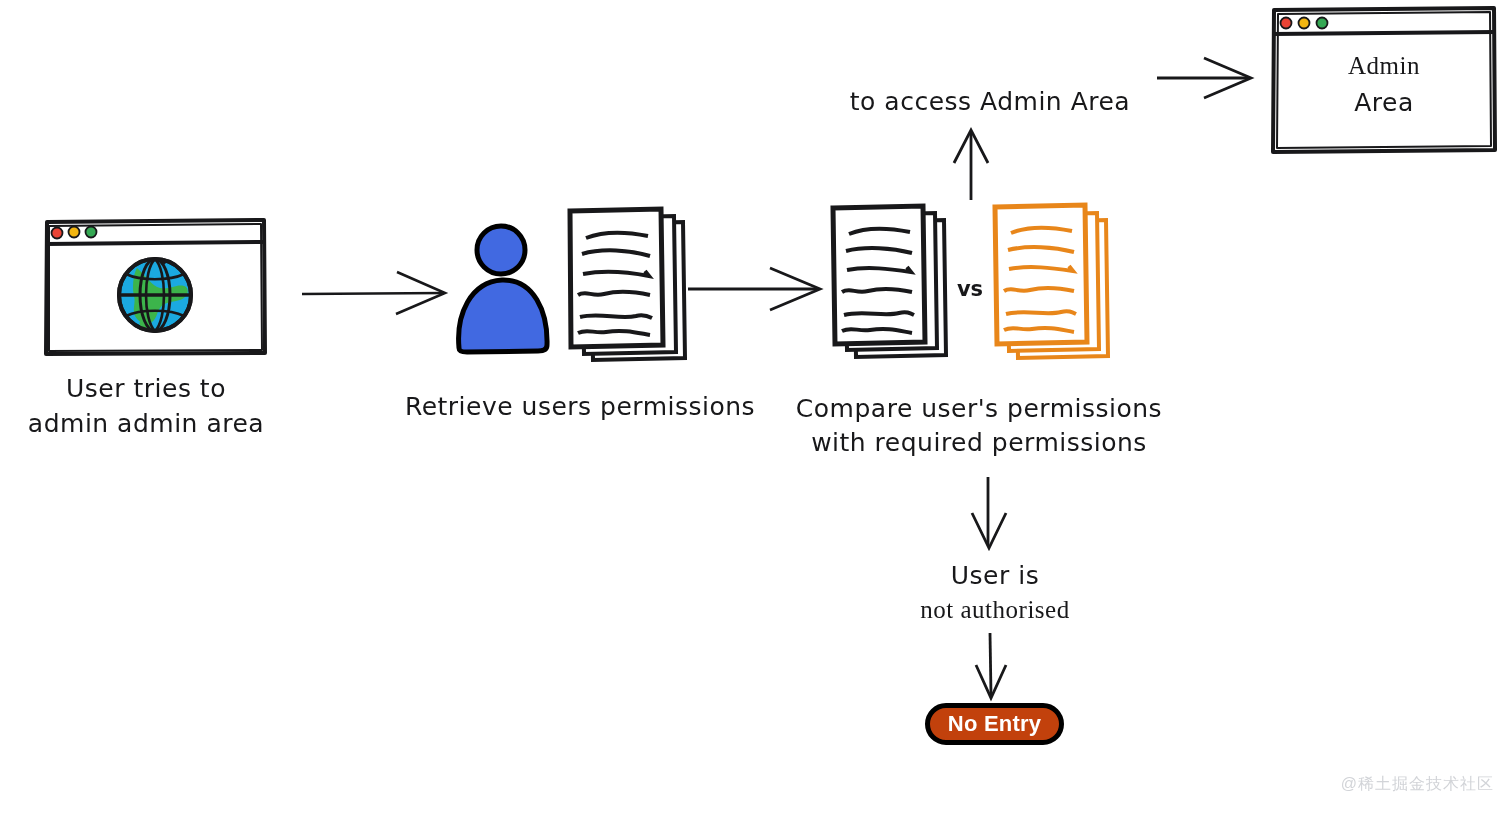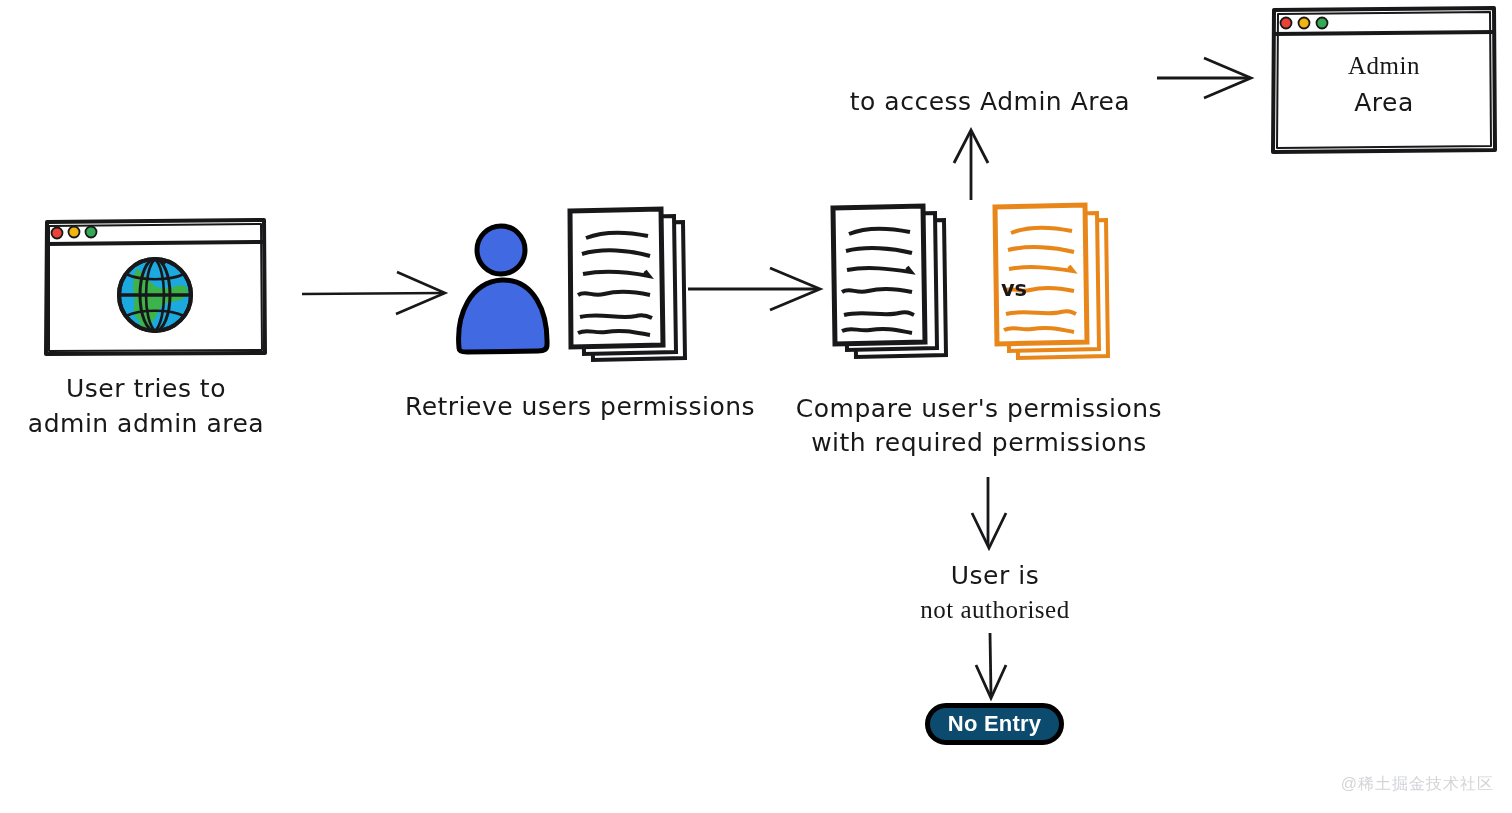--- a/index.html
+++ b/index.html
@@ -49,21 +49,21 @@
     font-size: 25px;
     line-height: 1.5;
   }
   .no-entry-badge {
     position: absolute;
     left: 925px;
     top: 703px;
     width: 139px;
     height: 42px;
     box-sizing: border-box;
-    background: #0c4a6e;
+    background: #c2410c;
     border: 5px solid #000000;
     border-radius: 21px;
     display: flex;
     align-items: center;
     justify-content: center;
     color: #ffffff;
     font-family: "Liberation Sans", sans-serif;
     font-weight: 700;
     font-size: 22px;
     letter-spacing: 0.2px;
@@ -197,21 +197,21 @@
       <circle cx="1304" cy="23" r="5.5" fill="#f3b611" stroke="#18181a" stroke-width="1.8"></circle>
       <circle cx="1322" cy="23" r="5.5" fill="#34a853" stroke="#18181a" stroke-width="1.8"></circle>
     </g>
   </svg>
 
   <div class="hand-text t-label" style="left:0px; top:372px; width:292px;">User tries to</div>
   <div class="hand-text t-label" style="left:0px; top:407px; width:292px;">admin admin area</div>
 
   <div class="hand-text t-label" style="left:400px; top:390px; width:360px;">Retrieve users permissions</div>
 
-  <div class="hand-text t-vs" style="left:948px; top:275px; width:44px;padding-left:44px;">vs</div>
+  <div class="hand-text t-vs" style="left:948px; top:275px; width:44px;">vs</div>
 
   <div class="hand-text t-label" style="left:795px; top:392px; width:368px;">Compare user's permissions</div>
   <div class="hand-text t-label" style="left:795px; top:426px; width:368px;">with required permissions</div>
 
   <div class="hand-text t-label" style="left:850px; top:559px; width:290px;">User is</div>
 
   <div class="hand-text t-label" style="left:830px; top:85px; width:320px;">to access Admin Area</div>
   <div class="hand-text t-label" style="left:850px; top:593px; width:290px;font-family:Liberation Serif, serif;">not authorised</div>
 
   <div class="hand-text t-admin" style="left:1274px; top:47px; width:220px;font-family:Liberation Serif, serif;">Admin</div>

